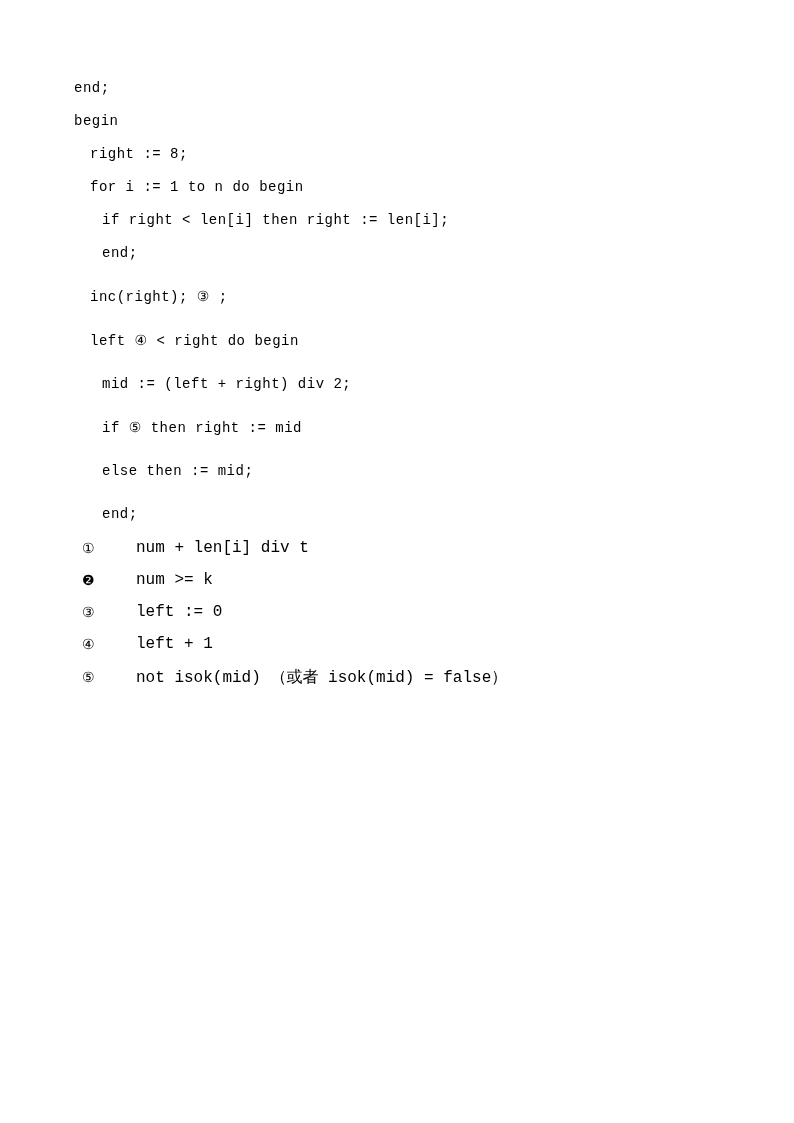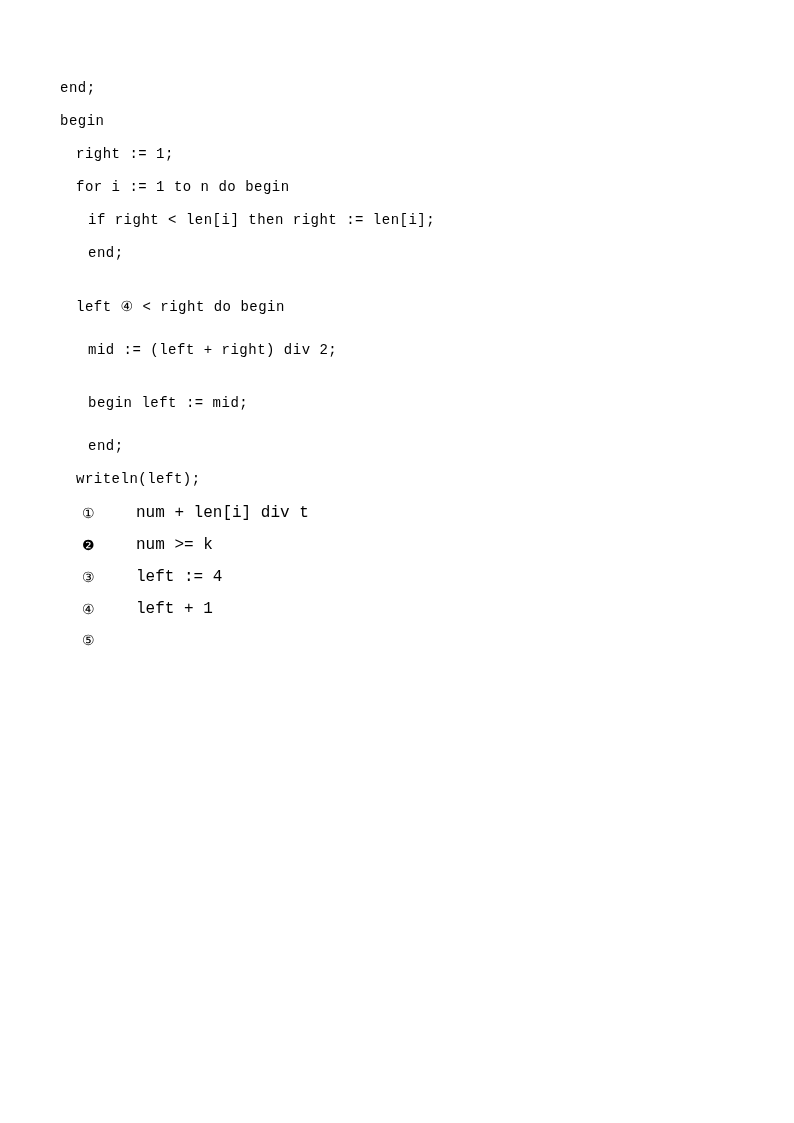--- a/index.html
+++ b/index.html
@@ -12,20 +12,21 @@
   body {
     font-family: "Courier New", Courier, monospace;
     font-size: 14px;
     color: #000;
     padding: 80px 0 0 60px;
     box-sizing: border-box;
   }
   .line {
     margin-bottom: 17px;
     white-space: pre;
+    margin-left: 14px;
   }
   .code-block .line {
     letter-spacing: 0.5px;
   }
   .big-gap {
     height: 10px;
   }
   .ind1 { padding-left: 16px; }
   .ind2 { padding-left: 28px; }
   .answers {
@@ -52,50 +53,52 @@
   .inline-circ {
     font-size: 14px;
   }
 </style>
 </head>
 <body>
 
 <div class="code-block">
   <div class="line">end;</div>
   <div class="line">begin</div>
-  <div class="line ind1">right := 1;</div>
+  <div class="line ind1">right := 8;</div>
   <div class="line ind1">for i := 1 to n do begin</div>
   <div class="line ind2">if right &lt; len[i] then right := len[i];</div>
   <div class="line ind2">end;</div>
   <div class="big-gap"></div>
+  <div class="line ind1"><span>inc(right); </span><span class="inline-circ">③</span><span> ;</span></div>
   <div class="big-gap"></div>
   <div class="line ind1"><span>left </span><span class="inline-circ">④</span><span> &lt; right do begin</span></div>
   <div class="big-gap"></div>
   <div class="line ind2">mid := (left + right) div 2;</div>
   <div class="big-gap"></div>
+  <div class="line ind2"><span>if </span><span class="inline-circ">⑤</span><span> then right := mid</span></div>
   <div class="big-gap"></div>
-  <div class="line ind2">begin left := mid;</div>
+  <div class="line ind2">else then := mid;</div>
   <div class="big-gap"></div>
   <div class="line ind2">end;</div>
-  <div class="line ind1">writeln(left);</div>
 </div>
 
 <div class="answers">
   <div class="ans-row">
     <span class="circ">①</span>
     <span class="ans-text">num + len[i] div t</span>
   </div>
   <div class="ans-row">
     <span class="circ">❷</span>
     <span class="ans-text">num &gt;= k</span>
   </div>
   <div class="ans-row">
     <span class="circ">③</span>
-    <span class="ans-text">left := 4</span>
+    <span class="ans-text">left := 0</span>
   </div>
   <div class="ans-row">
     <span class="circ">④</span>
     <span class="ans-text">left + 1</span>
   </div>
   <div class="ans-row">
     <span class="circ">⑤</span>
+    <span class="ans-text">not isok(mid) （或者 isok(mid) = false）</span>
   </div>
 </div>
 
 </body></html>

